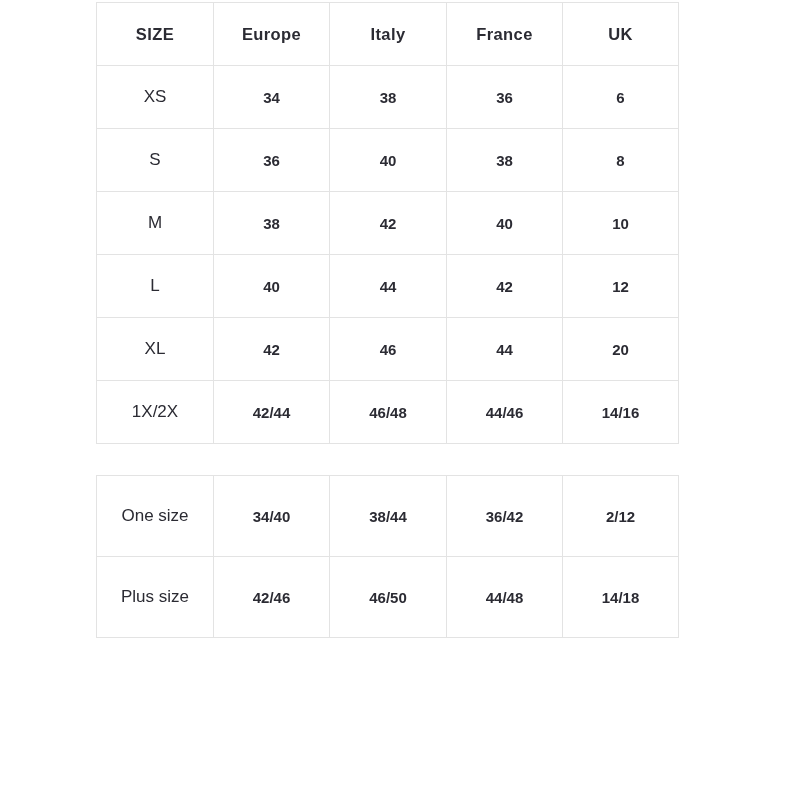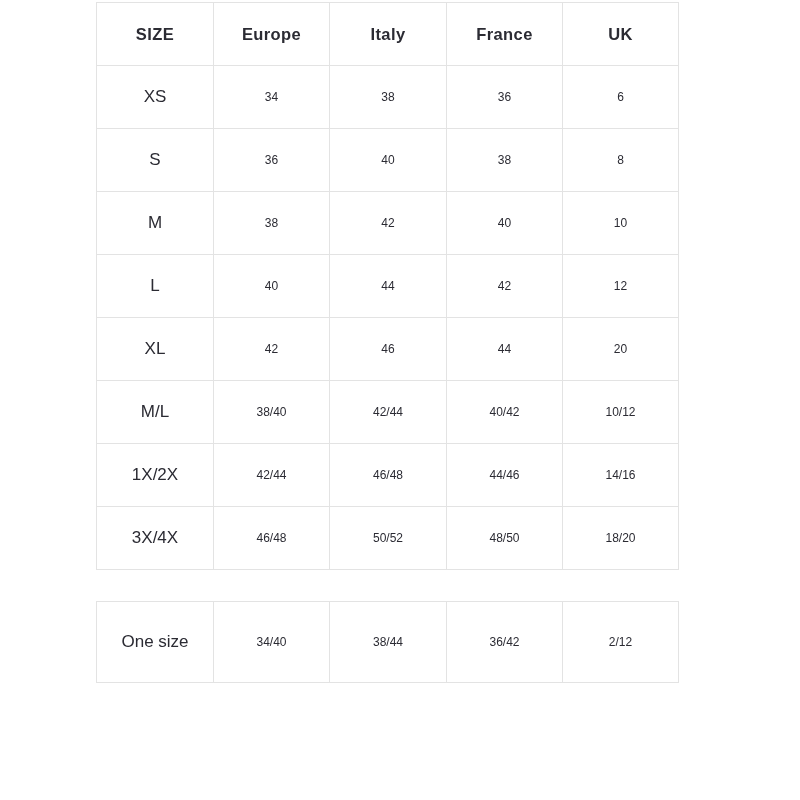--- a/index.html
+++ b/index.html
@@ -27,22 +27,22 @@
     border-collapse: collapse;
     width: 582px;
     table-layout: fixed;
   }
   table.size-table td,
   table.size-table th {
     border: 1px solid #e3e3e3;
     text-align: center;
     vertical-align: middle;
     color: #2b2b33;
-    font-size: 12px;
-    font-weight: 400;
+    font-size: 15px;
+    font-weight: 700;
     padding: 0;
   }
   table.size-table tr {
     height: 63px;
   }
   table.size-table th {
     font-weight: 700;
     font-size: 16.5px;
     letter-spacing: 0.4px;
   }
@@ -115,39 +115,25 @@
           <td>12</td>
         </tr>
         <tr>
           <td class="rowlabel">XL</td>
           <td>42</td>
           <td>46</td>
           <td>44</td>
           <td>20</td>
         </tr>
         <tr>
-          <td class="rowlabel">M/L</td>
-          <td>38/40</td>
-          <td>42/44</td>
-          <td>40/42</td>
-          <td>10/12</td>
-        </tr>
-        <tr>
           <td class="rowlabel">1X/2X</td>
           <td>42/44</td>
           <td>46/48</td>
           <td>44/46</td>
           <td>14/16</td>
-        </tr>
-        <tr>
-          <td class="rowlabel">3X/4X</td>
-          <td>46/48</td>
-          <td>50/52</td>
-          <td>48/50</td>
-          <td>18/20</td>
         </tr>
       </tbody>
     </table>
 
     <div class="spacer"></div>
 
     <table class="size-table second-table">
       <colgroup>
         <col class="c0">
           <col class="c1">
@@ -156,17 +142,24 @@
           <col class="c4">
       </colgroup>
       <tbody>
         <tr>
           <td class="rowlabel">One size</td>
           <td>34/40</td>
           <td>38/44</td>
           <td>36/42</td>
           <td>2/12</td>
         </tr>
+        <tr>
+          <td class="rowlabel">Plus size</td>
+          <td>42/46</td>
+          <td>46/50</td>
+          <td>44/48</td>
+          <td>14/18</td>
+        </tr>
       </tbody>
     </table>
 
   </div>
 </div>
 
 </body></html>

